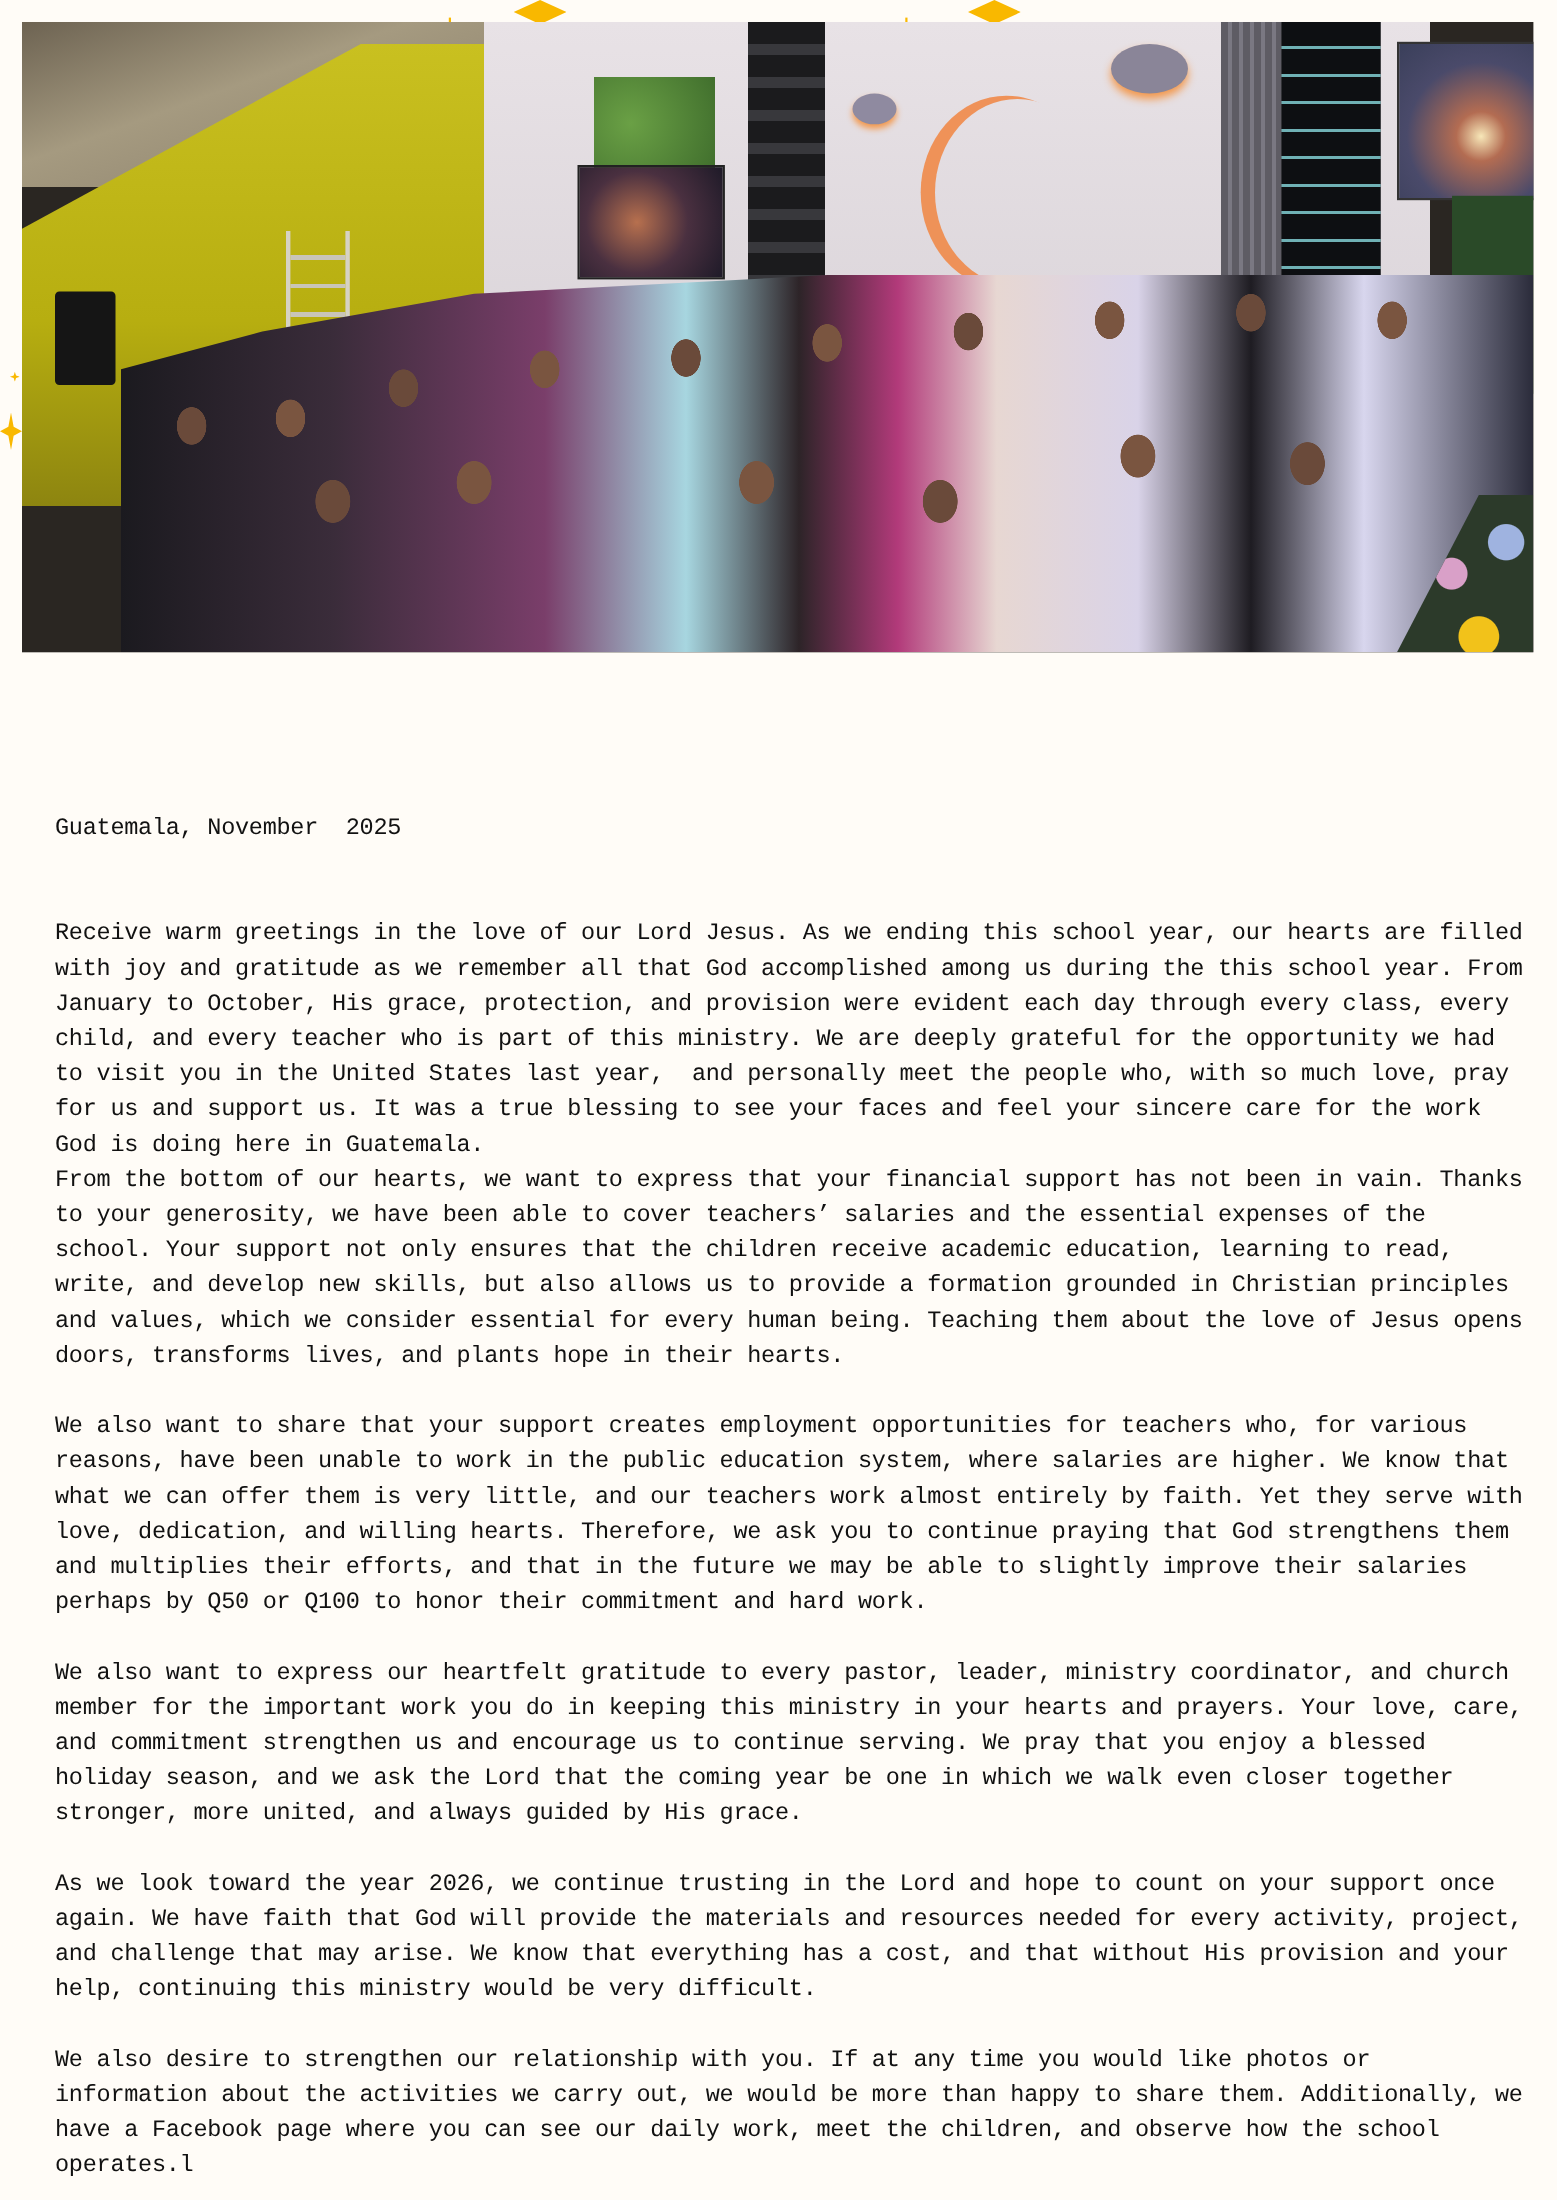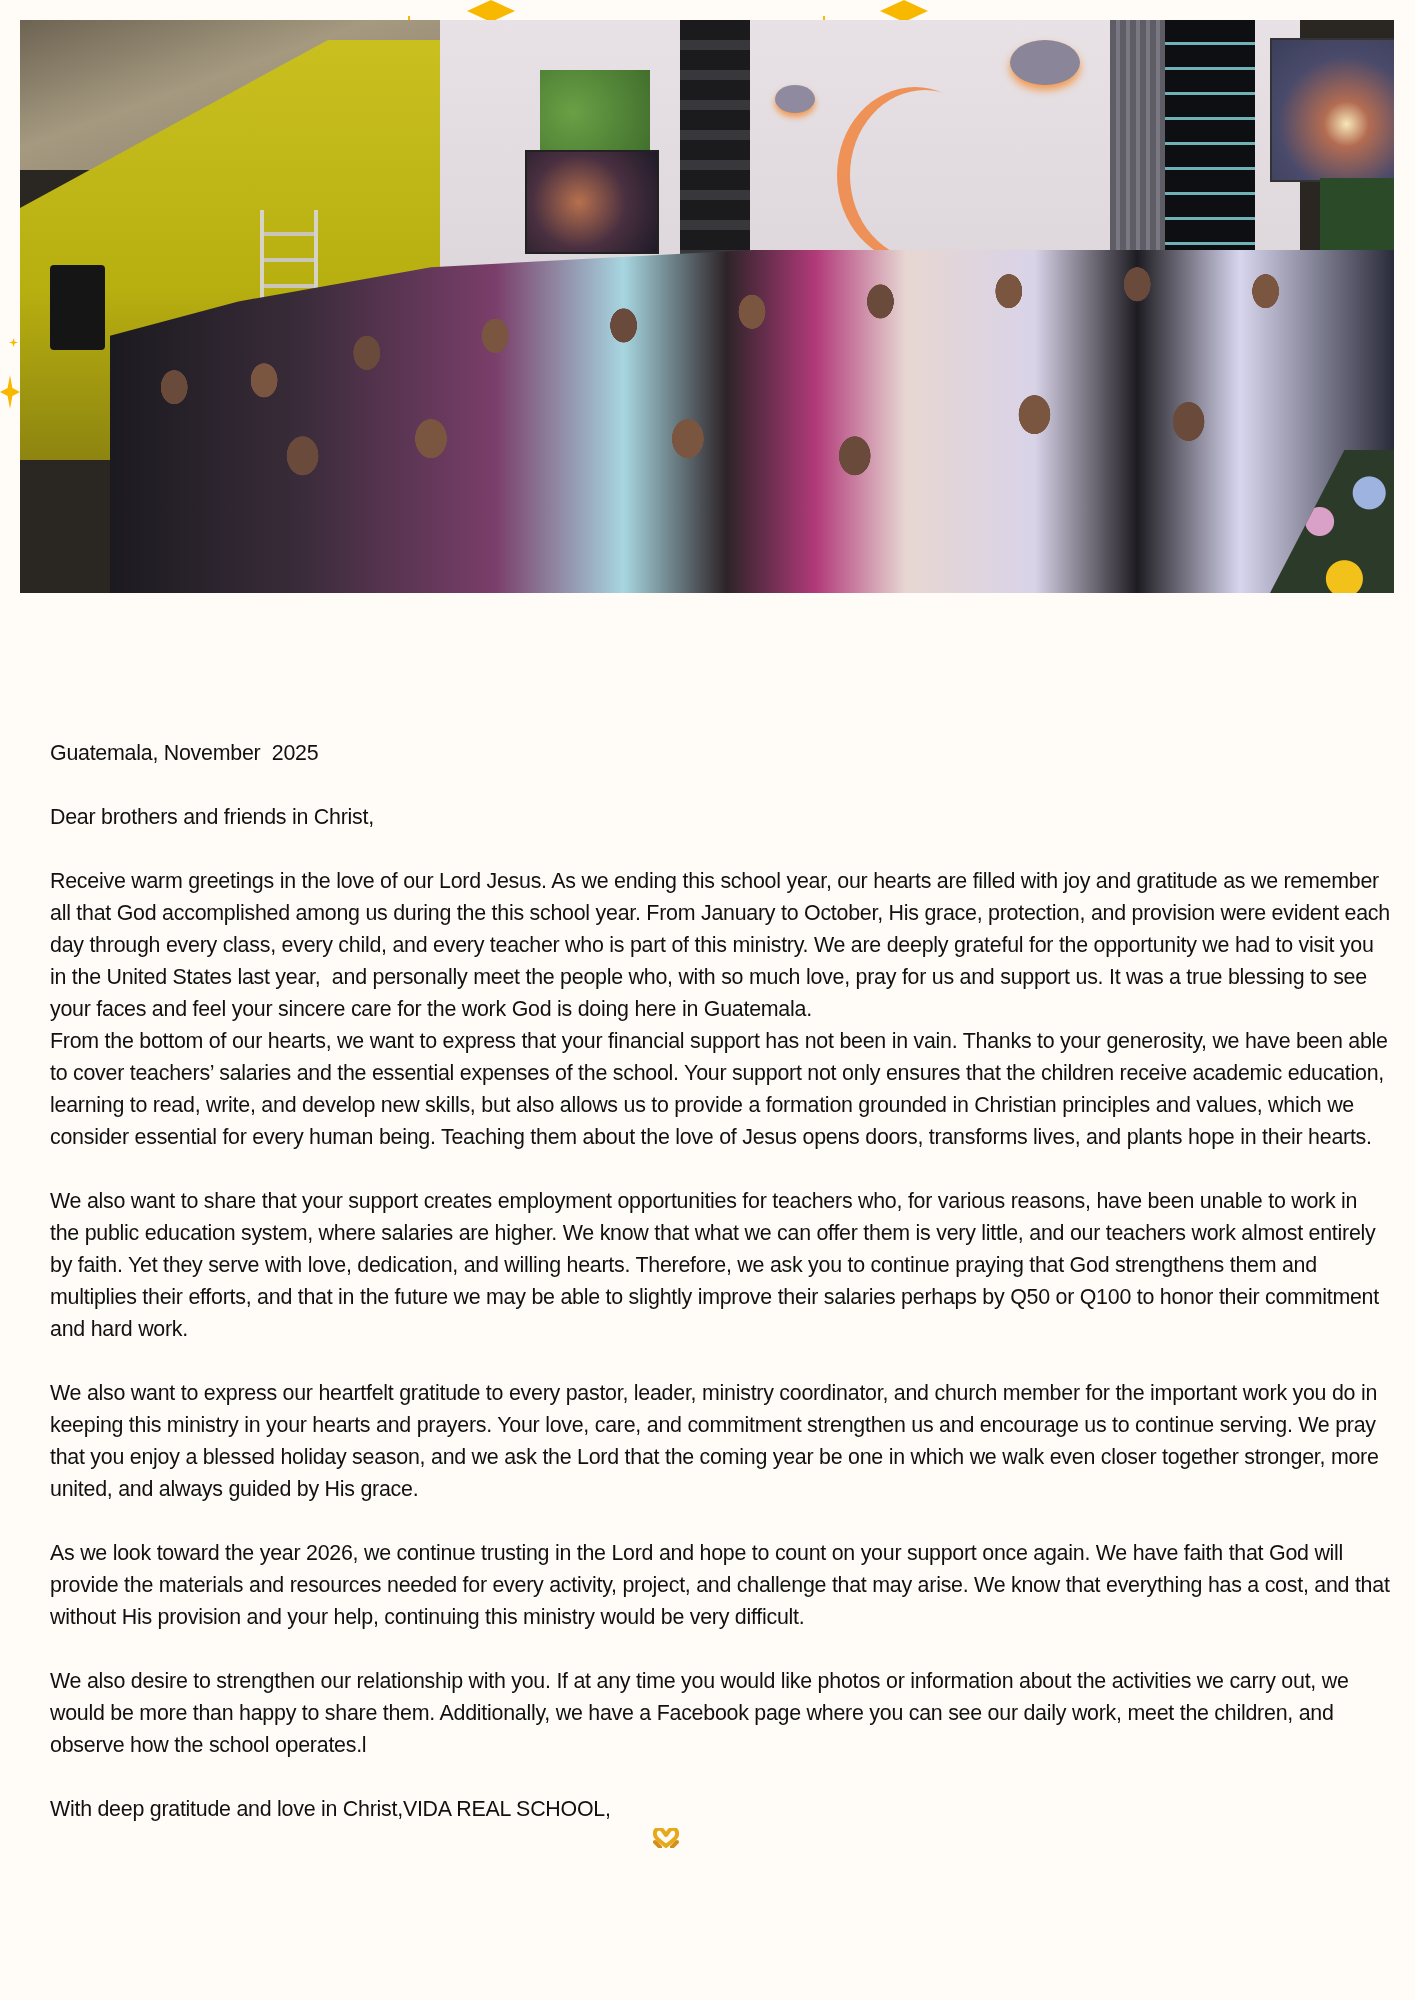--- a/index.html
+++ b/index.html
@@ -19,21 +19,21 @@
   }
   .photo {
     position: absolute; left: 20px; top: 20px; width: 1374px; height: 573px;
     overflow: hidden; background: #2a2622;
   }
   .photo .layer { position: absolute; }
   .letter {
     position: absolute; left: 50px; top: 737px; width: 1340px;
     font-size: 21.4px; line-height: 32px; letter-spacing: -0.25px;
   }
-  .letter p { margin: 0; white-space: pre-wrap; }
+  .letter p { margin: 0; white-space: pre-wrap; font-family: Liberation Mono, monospace; }
   .letter .gap { height: 32px; }
   .closing { display: flex; align-items: flex-start; }
   .closing .sig { }
   .hands { display: inline-block; margin-left: 8px; vertical-align: middle; }
 </style>
 </head>
 <body>
 
 <div class="sparkle rhomb" style="left:467px; top:0; width:48px; height:22px;"></div>
 <div class="sparkle rhomb" style="left:880px; top:0; width:48px; height:22px;"></div>
@@ -88,21 +88,20 @@
     radial-gradient(ellipse 26px 32px at 15% 60%,#6a4a3a 60%,transparent 62%),
     linear-gradient(90deg,#1b1a1f 0%,#3a2c3a 15%,#7a3e6a 30%,#a7d6e0 40%,#2d2428 48%,#b23a7a 55%,#e7d7d2 62%,#d9d3e8 72%,#1e1c22 80%,#d8d6ee 88%,#2a2b3a 100%);
     clip-path:polygon(0 25%,10% 15%,25% 5%,50% 0,75% 0,100% 0,100% 100%,0 100%);"></div>
 
   <div class="layer" style="left:1250px; top:430px; width:124px; height:143px; background:radial-gradient(circle at 60% 90%,#f2c21a 0 18px,transparent 19px),radial-gradient(circle at 80% 30%,#9fb3e0 0 16px,transparent 17px),radial-gradient(circle at 40% 50%,#d9a0c8 0 14px,transparent 15px),#2c3a2a; clip-path:polygon(60% 0,100% 0,100% 100%,0 100%);"></div>
 </div>
 
 <div class="letter">
   <p>Guatemala, November  2025</p>
   <div class="gap"></div>
-  <p>Dear brothers and friends in Christ,</p>
   <div class="gap"></div>
   <p>Receive warm greetings in the love of our Lord Jesus. As we ending this school year, our hearts are filled with joy and gratitude as we remember all that God accomplished among us during the this school year. From January to October, His grace, protection, and provision were evident each day through every class, every child, and every teacher who is part of this ministry. We are deeply grateful for the opportunity we had to visit you in the United States last year,  and personally meet the people who, with so much love, pray for us and support us. It was a true blessing to see your faces and feel your sincere care for the work God is doing here in Guatemala.</p>
   <p>From the bottom of our hearts, we want to express that your financial support has not been in vain. Thanks to your generosity, we have been able to cover teachers’ salaries and the essential expenses of the school. Your support not only ensures that the children receive academic education, learning to read, write, and develop new skills, but also allows us to provide a formation grounded in Christian principles and values, which we consider essential for every human being. Teaching them about the love of Jesus opens doors, transforms lives, and plants hope in their hearts.</p>
   <div class="gap"></div>
   <p>We also want to share that your support creates employment opportunities for teachers who, for various reasons, have been unable to work in the public education system, where salaries are higher. We know that what we can offer them is very little, and our teachers work almost entirely by faith. Yet they serve with love, dedication, and willing hearts. Therefore, we ask you to continue praying that God strengthens them and multiplies their efforts, and that in the future we may be able to slightly improve their salaries perhaps by Q50 or Q100 to honor their commitment and hard work.</p>
   <div class="gap"></div>
   <p>We also want to express our heartfelt gratitude to every pastor, leader, ministry coordinator, and church member for the important work you do in keeping this ministry in your hearts and prayers. Your love, care, and commitment strengthen us and encourage us to continue serving. We pray that you enjoy a blessed holiday season, and we ask the Lord that the coming year be one in which we walk even closer together stronger, more united, and always guided by His grace.</p>
   <div class="gap"></div>
   <p>As we look toward the year 2026, we continue trusting in the Lord and hope to count on your support once again. We have faith that God will provide the materials and resources needed for every activity, project, and challenge that may arise. We know that everything has a cost, and that without His provision and your help, continuing this ministry would be very difficult.</p>
   <div class="gap"></div>

